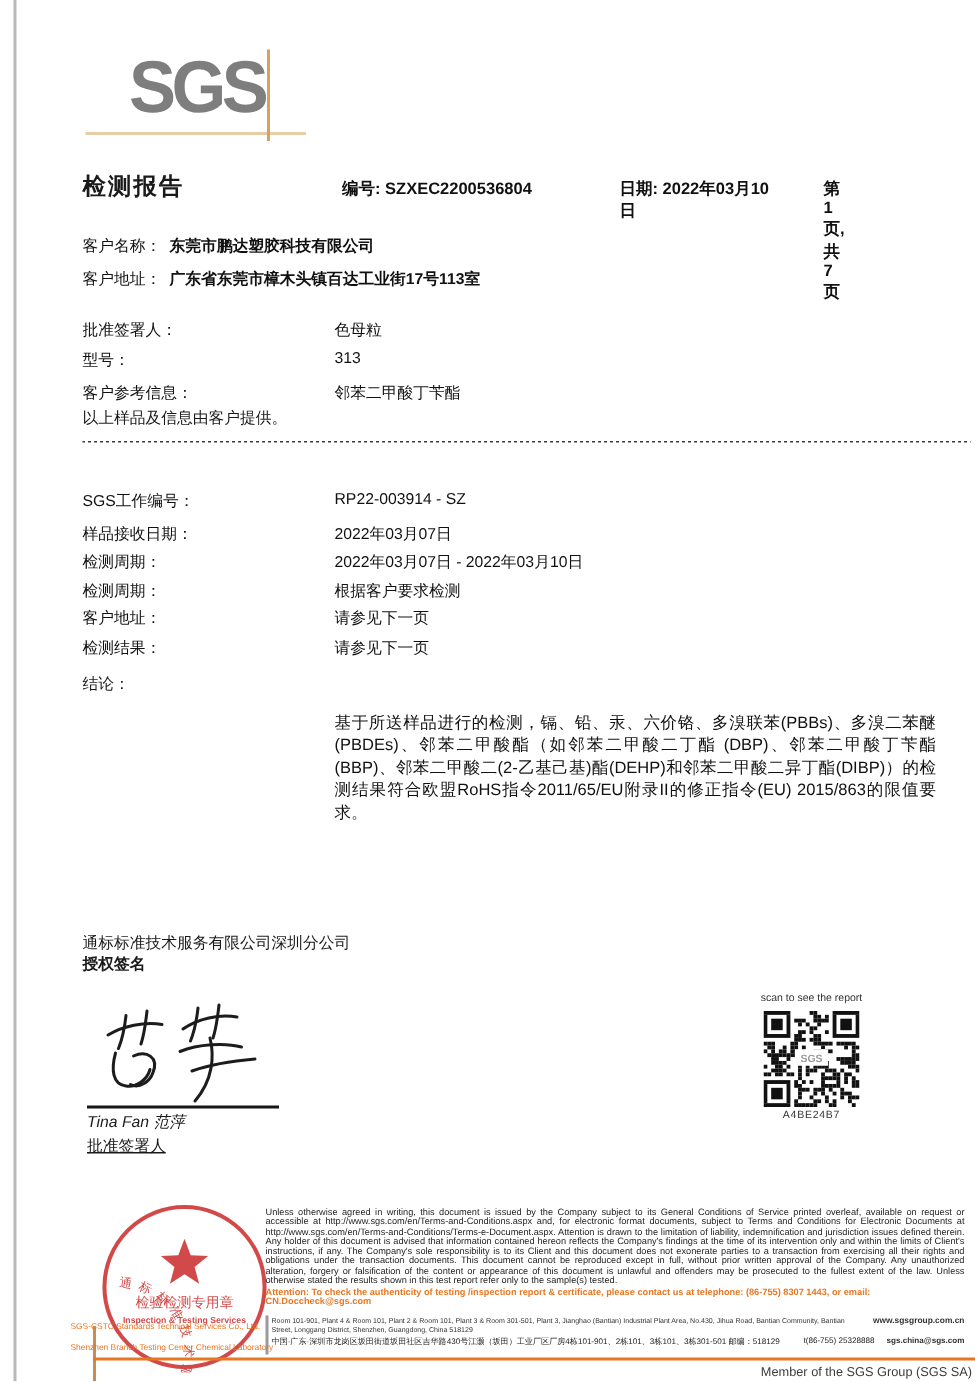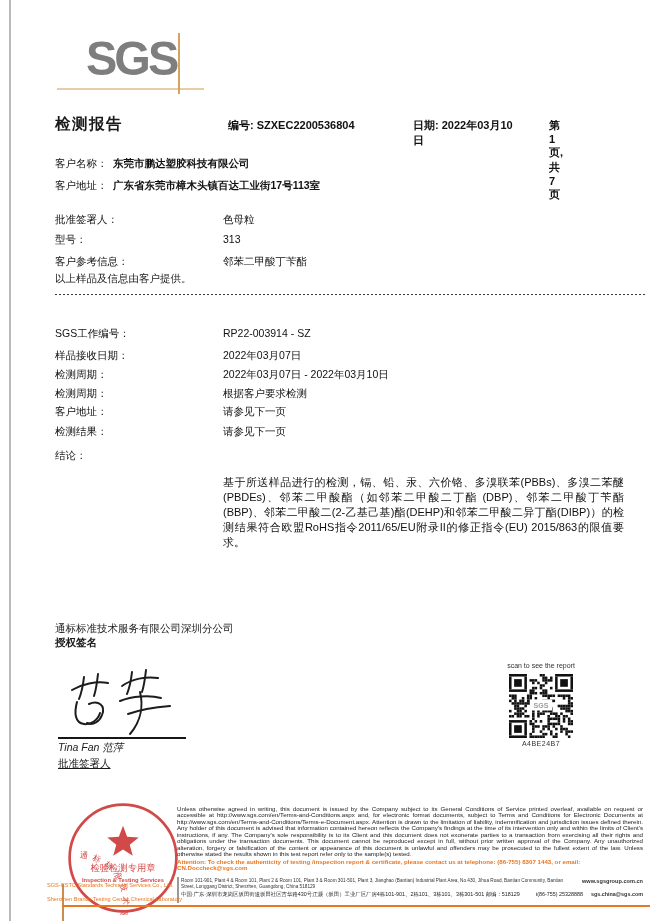--- a/index.html
+++ b/index.html
@@ -428,13 +428,14 @@
     </div>
     <div class="addr-row">
       <span class="addr-cn">中国·广东·深圳市龙岗区坂田街道坂田社区吉华路430号江灏（坂田）工业厂区厂房4栋101-901、2栋101、3栋101、3栋301-501  邮编：518129</span>
       <span class="phone">t(86-755) 25328888</span>
       <span class="email">sgs.china@sgs.com</span>
     </div>
   </div>
 
   <div class="f-vtick"></div>
   <div class="f-rule"></div>
+  <div class="member">Member of the SGS Group (SGS SA)</div>
 </div>
 
 </body></html>

